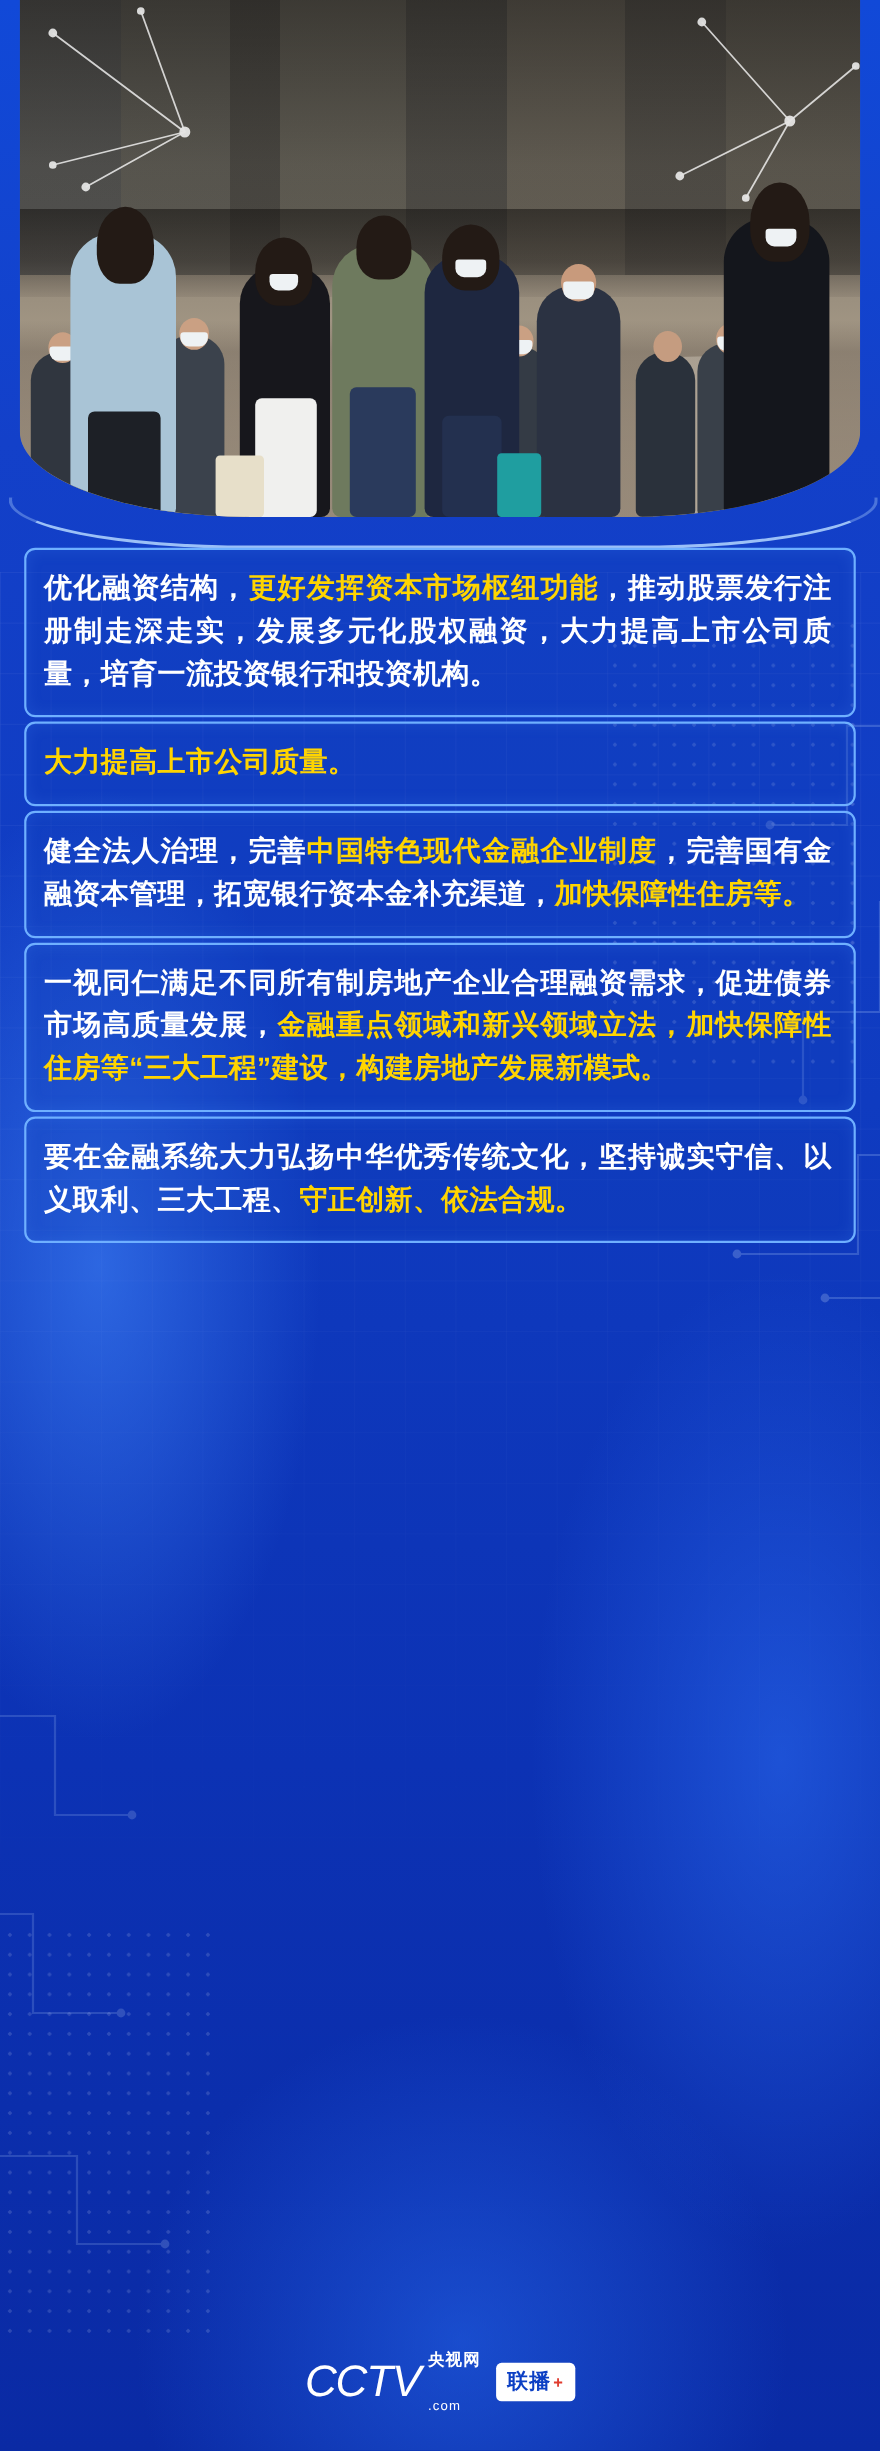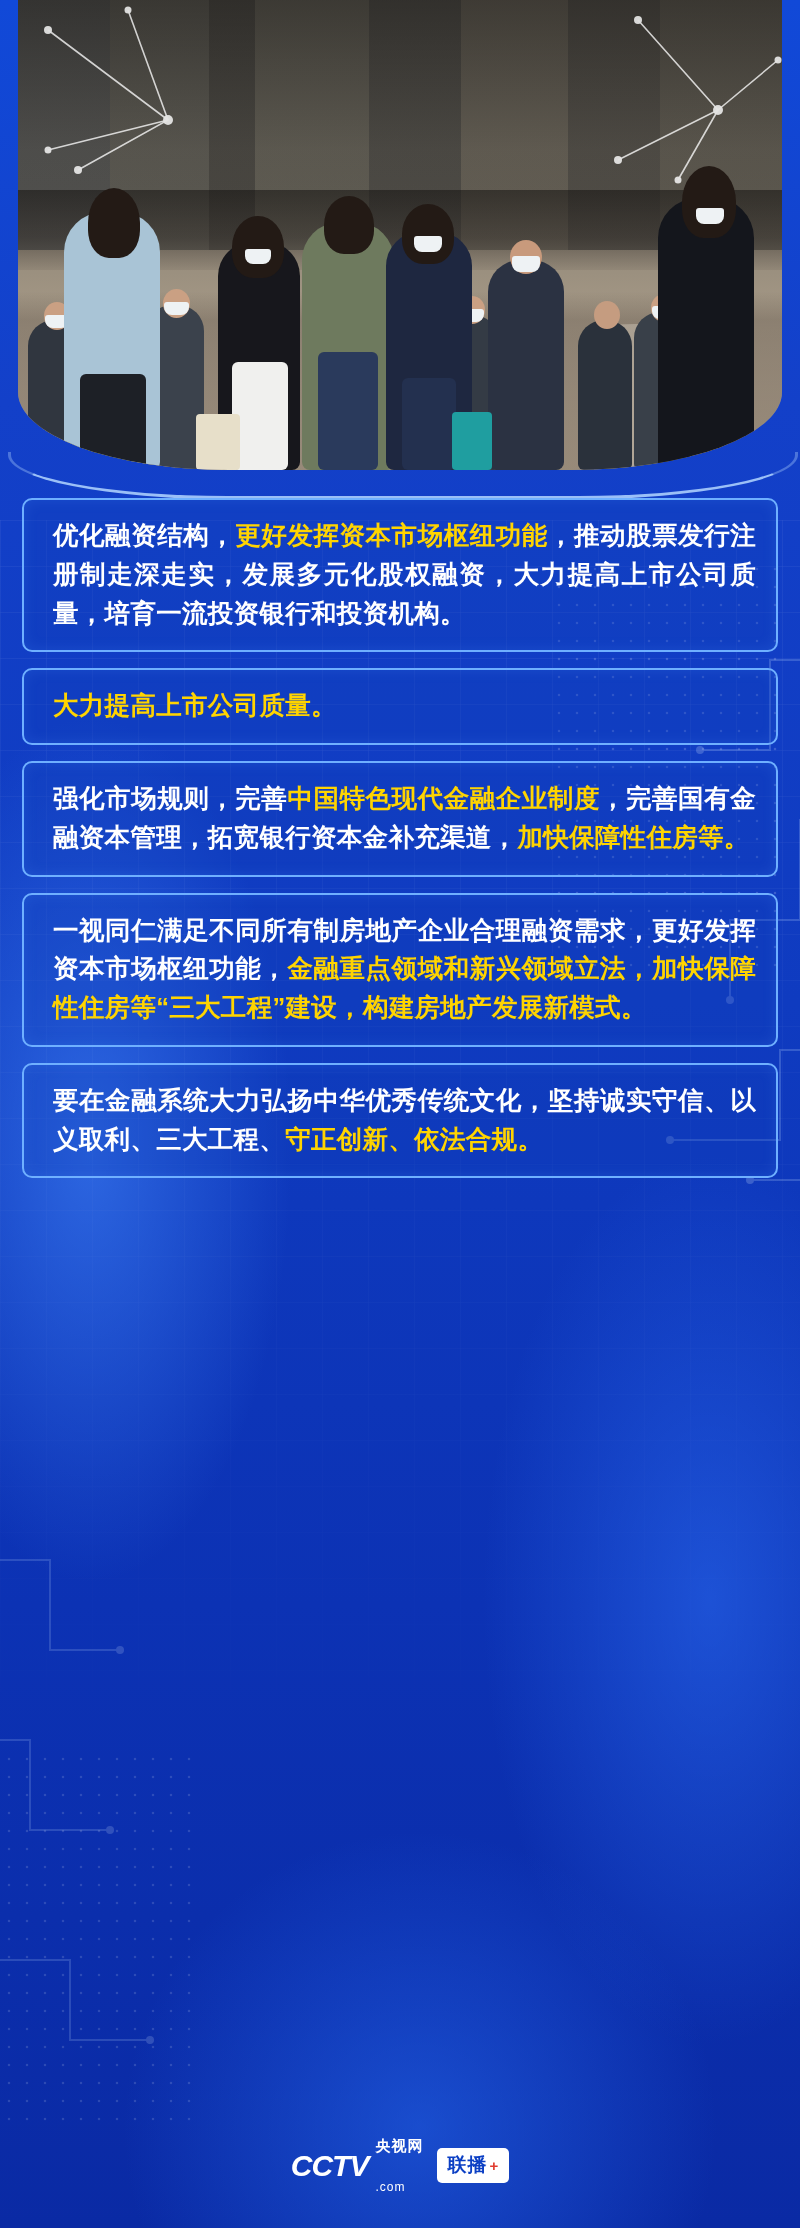--- a/index.html
+++ b/index.html
@@ -218,22 +218,22 @@
     left: 0;
     top: 498px;
     width: 800px;
     padding: 0 22px;
     box-sizing: border-box;
   }
   .card {
     border: 2px solid #6fb0ff;
     border-radius: 10px;
     background: rgba(18,62,186,0.30);
-    padding: 16px 20px 18px 29px;
-    margin-bottom: 16px;
+    padding: 16px 20px 18px 16px;
+    margin-bottom: 4px;
     box-shadow: 0 0 14px rgba(80,150,255,0.18) inset;
   }
   .card p {
     margin: 0;
     color: #ffffff;
     font-size: 25.5px;
     line-height: 1.52;
     letter-spacing: 0.3px;
     font-weight: 700;
     text-align: justify;
@@ -252,22 +252,22 @@
     align-items: center;
     justify-content: center;
     gap: 14px;
   }
   .cctv-logo {
     display: flex;
     align-items: center;
     gap: 7px;
   }
   .cctv-mark {
-    font-size: 30px;
-    font-weight: 700;
+    font-size: 40px;
+    font-weight: 400;
     font-style: italic;
     color: #ffffff;
     letter-spacing: -1px;
   }
   .cctv-sub {
     display: flex;
     flex-direction: column;
     line-height: 1.05;
     gap: 28px;
   }
@@ -435,25 +435,25 @@
     <div class="card">
       <p><span>优化融资结构，</span><span class="hl">更好发挥资本市场枢纽功能</span><span>，推动股票发行注册制走深走实，发展多元化股权融资，大力提高上市公司质量，培育一流投资银行和投资机构。</span></p>
     </div>
 
     <div class="card">
       <p><span class="hl">大力提高上市公司质量。</span></p>
     </div>
 
 
     <div class="card">
-      <p><span>强化市场规则，完善</span><span class="hl">中国特色现代金融企业制度</span><span>，完善国有金融资本管理，拓宽银行资本金补充渠道，</span><span class="hl">加快保障性住房等。</span></p>
+      <p><span>健全法人治理，完善</span><span class="hl">中国特色现代金融企业制度</span><span>，完善国有金融资本管理，拓宽银行资本金补充渠道，</span><span class="hl">加快保障性住房等。</span></p>
     </div>
 
     <div class="card">
-      <p><span>一视同仁满足不同所有制房地产企业合理融资需求，更好发挥资本市场枢纽功能，</span><span class="hl">金融重点领域和新兴领域立法，加快保障性住房等“三大工程”建设，构建房地产发展新模式。</span></p>
+      <p><span>一视同仁满足不同所有制房地产企业合理融资需求，促进债券市场高质量发展，</span><span class="hl">金融重点领域和新兴领域立法，加快保障性住房等“三大工程”建设，构建房地产发展新模式。</span></p>
     </div>
 
     <div class="card">
       <p><span>要在金融系统大力弘扬中华优秀传统文化，坚持诚实守信、以义取利、三大工程、</span><span class="hl">守正创新、依法合规。</span></p>
     </div>
 
 
   </div>
 
   <div class="footer">

